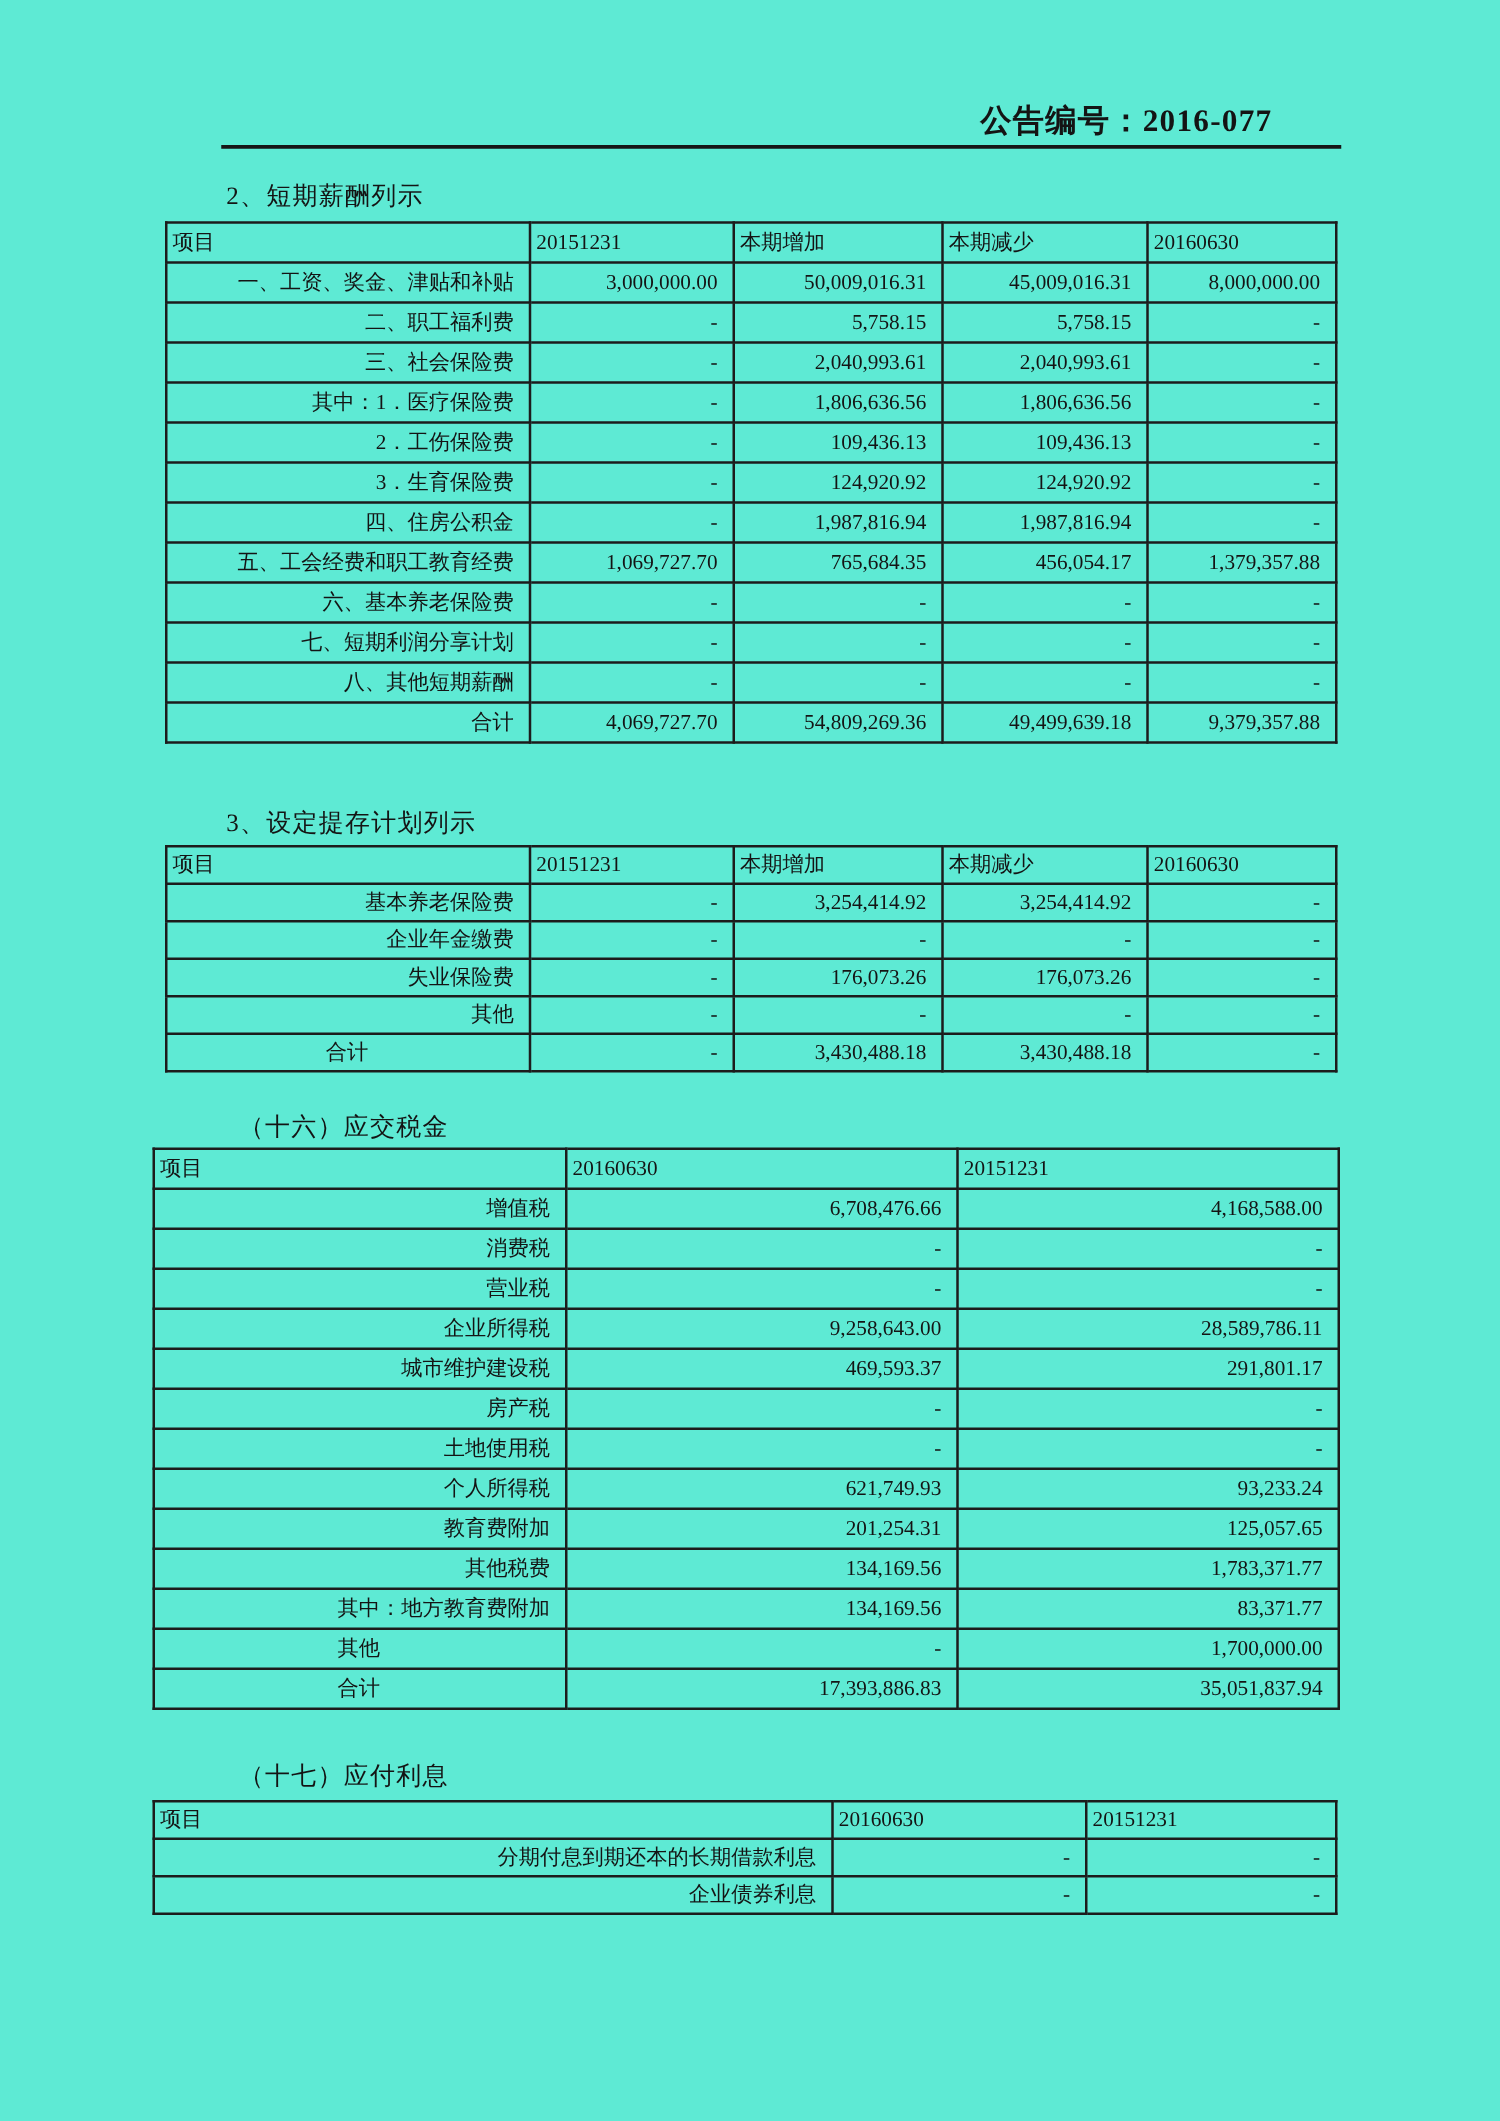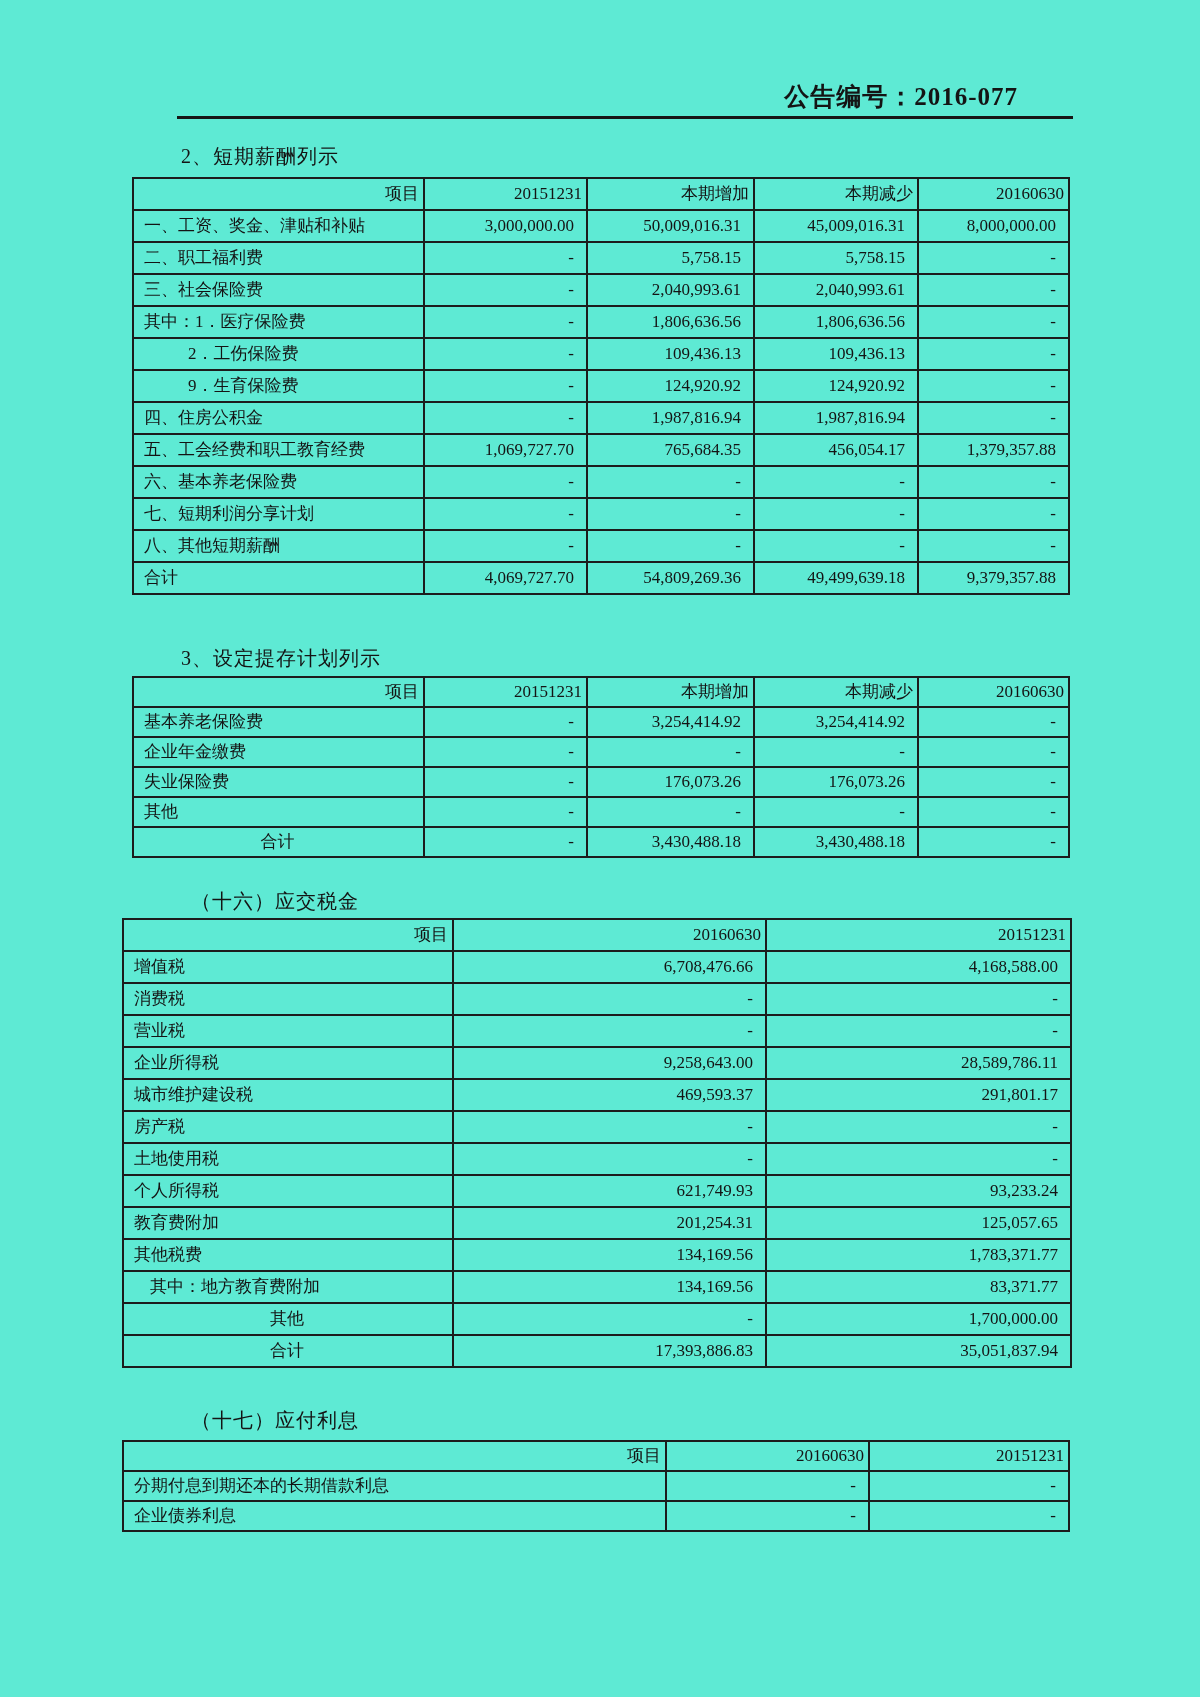--- a/index.html
+++ b/index.html
@@ -43,26 +43,26 @@
     font-size:17px;
     line-height:1.1;
   }
   table.fin th, table.fin td{
     border:2px solid #1c1c1c;
     white-space:nowrap;
     overflow:hidden;
   }
   table.fin th{
     font-weight:normal;
-    text-align:right;
+    text-align:left;
     padding:0 4px;
   }
   table.fin td{padding:0 12px 0 10px;}
   table.fin td.num{text-align:right;}
-  table.fin td.label{text-align:left;}
+  table.fin td.label{text-align:right;}
   table.fin td.center{text-align:center;}
 
   .t1tbl{top:177px;left:132px;width:936px;}
   .t1tbl th,.t1tbl td{height:30px;}
   .t1tbl td.ind1{padding-left:54px;}
 
   .t2tbl{top:676px;left:132px;width:936px;}
   .t2tbl th,.t2tbl td{height:28px;}
 
   .t3tbl{top:918px;left:122px;width:948px;}
@@ -129,21 +129,21 @@
           <td class="num">-</td>
         </tr>
         <tr>
           <td class="label ind1">2．工伤保险费</td>
           <td class="num">-</td>
           <td class="num">109,436.13</td>
           <td class="num">109,436.13</td>
           <td class="num">-</td>
         </tr>
         <tr>
-          <td class="label ind1">9．生育保险费</td>
+          <td class="label ind1">3．生育保险费</td>
           <td class="num">-</td>
           <td class="num">124,920.92</td>
           <td class="num">124,920.92</td>
           <td class="num">-</td>
         </tr>
         <tr>
           <td class="label">四、住房公积金</td>
           <td class="num">-</td>
           <td class="num">1,987,816.94</td>
           <td class="num">1,987,816.94</td>

